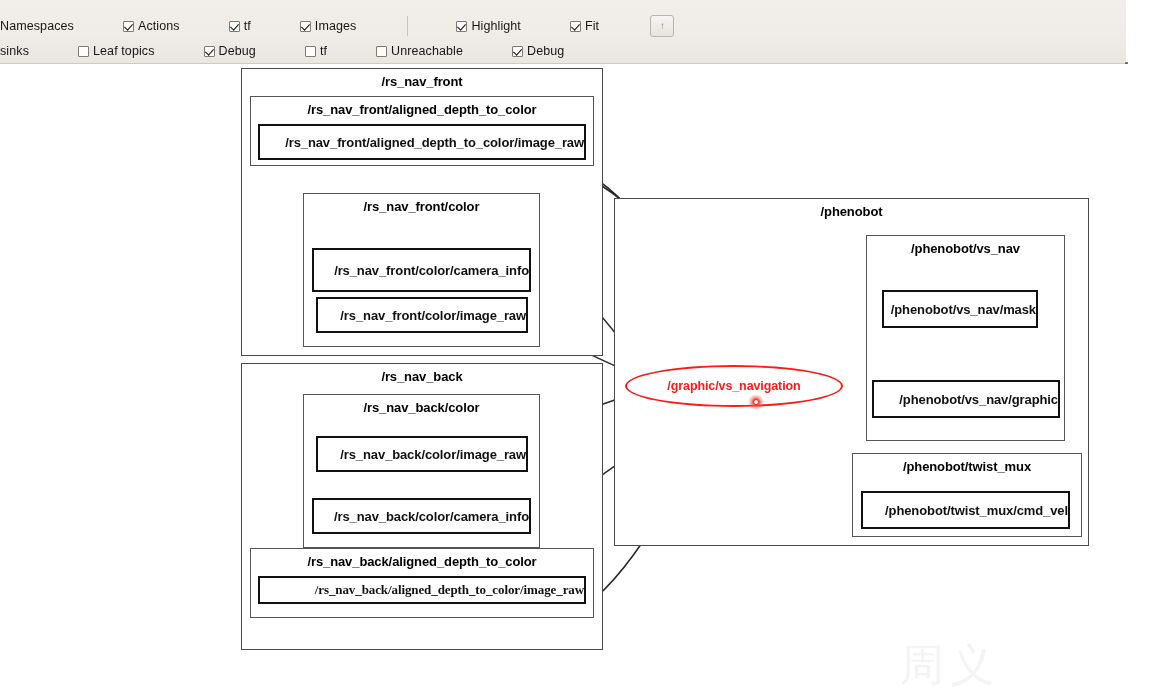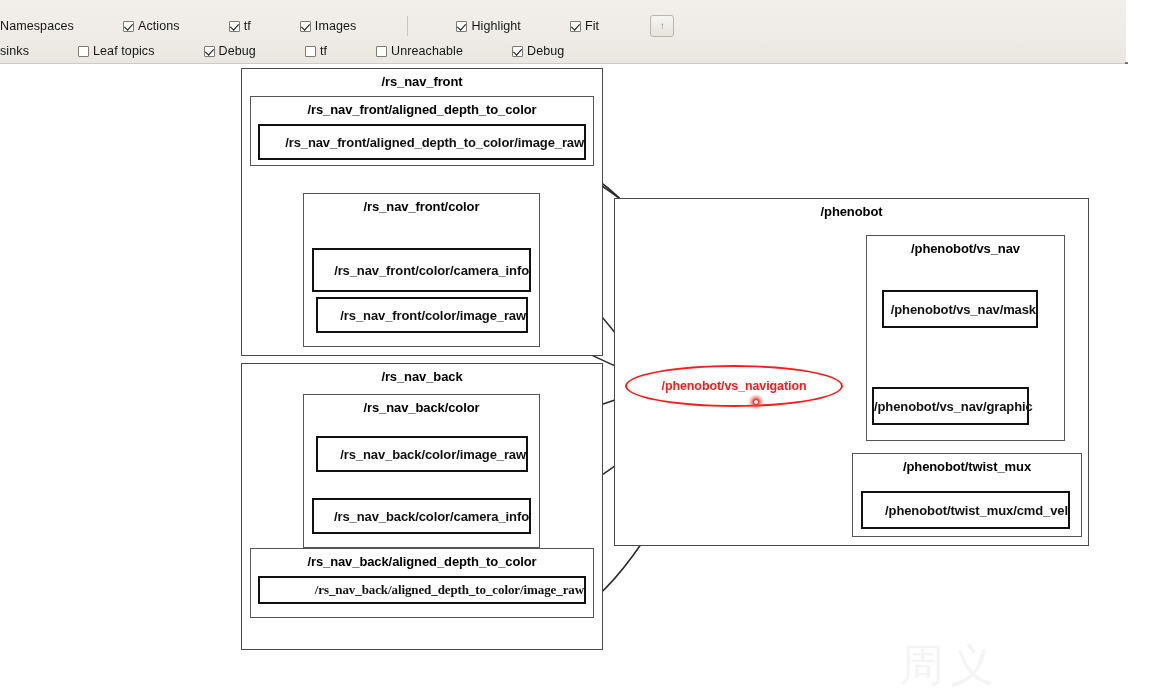--- a/index.html
+++ b/index.html
@@ -252,30 +252,30 @@
   <div class="gbox lvl1" style="left:614px;top:134px;width:475px;height:348px;">
     <div class="gtitle">/phenobot</div>
   </div>
 
   <div class="gbox lvl2" style="left:866px;top:171px;width:199px;height:206px;">
     <div class="gtitle">/phenobot/vs_nav</div>
   </div>
   <div class="gbox leaf" style="left:882px;top:226px;width:156px;height:38px;">
     <div class="ltext">/phenobot/vs_nav/mask</div>
   </div>
-  <div class="gbox leaf" style="left:872px;top:323px;width:157px;height:38px;">
+  <div class="gbox leaf" style="left:872px;top:316px;width:188px;height:38px;">
     <div class="ltext">/phenobot/vs_nav/graphic</div>
   </div>
 
   <div class="gbox lvl2" style="left:852px;top:389px;width:230px;height:84px;">
     <div class="gtitle">/phenobot/twist_mux</div>
   </div>
   <div class="gbox leaf" style="left:861px;top:427px;width:209px;height:38px;">
     <div class="ltext">/phenobot/twist_mux/cmd_vel</div>
   </div>
 
   <div id="node-sel">
-    <div class="etext">/phenobot/vs_navigation</div>
+    <div class="etext">/graphic/vs_navigation</div>
   </div>
   <div id="cursor-dot"></div>
 
   <div id="wm-cn">周义</div>
 </div>
 
 </body></html>

